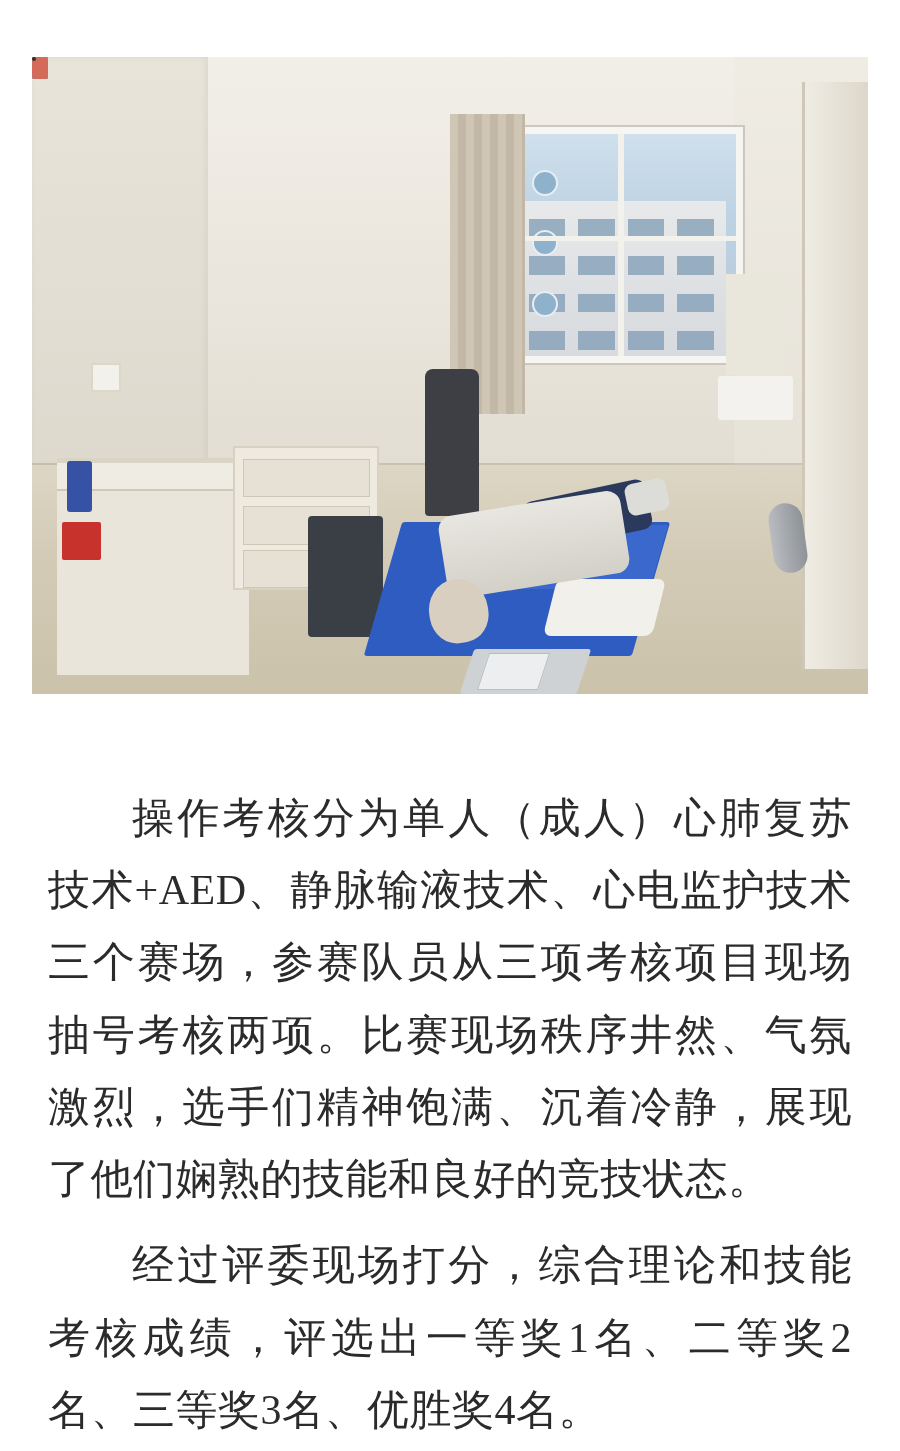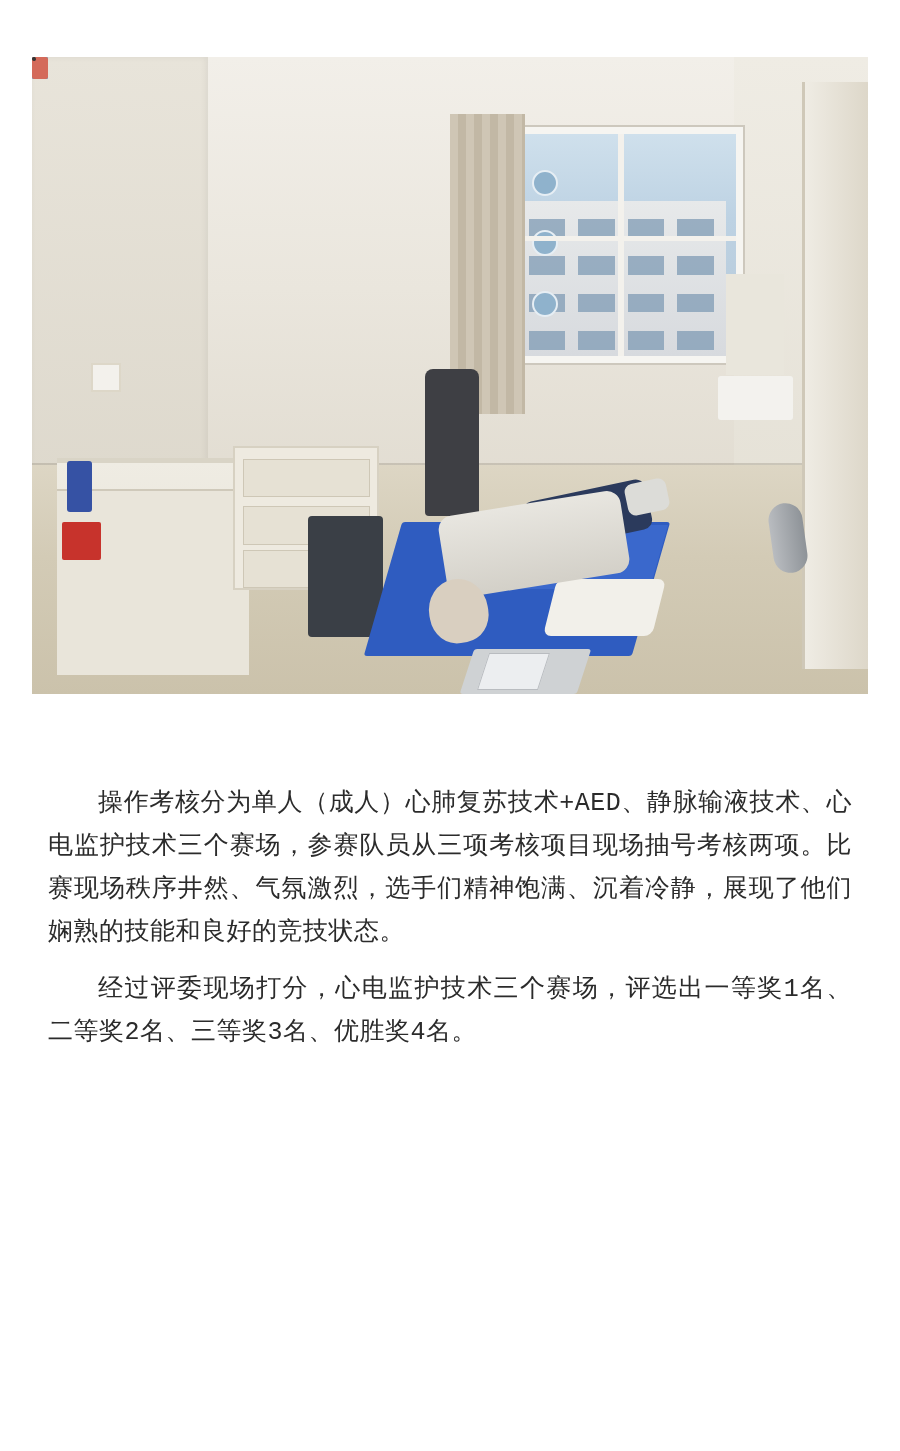--- a/index.html
+++ b/index.html
@@ -323,27 +323,27 @@
   .badge { position: absolute; width: 16px; height: 22px; background: #5fa8d8; border-radius: 2px; }
   .clipboard { position: absolute; background: #f7f7f3; border: 2px solid #c9c5ba; border-radius: 2px; }
   .nursecap { position: absolute; background: #ffffff; border-radius: 4px; box-shadow: 0 1px 2px rgba(0,0,0,.18); }
 
   
   .article {
     margin: 88px 48px 40px 48px;
     color: #2b2b2b;
   }
   .para {
-    font-size: 25px;
+    font-size: 42px;
     line-height: 1.72;
     letter-spacing: 0.5px;
     text-indent: 2em;
     margin: 0 0 14px 0;
     text-align: justify;
-    font-family: Liberation Mono, monospace;
+    font-family: Liberation Serif, serif;
     font-weight: 400;
   }
 </style>
 </head>
 <body>
 
 <div class="page">
 
   <div class="photo-wrap">
     <div class="photo">
@@ -470,16 +470,16 @@
         <div class="pants" style="left:87.8%; top:66%; width:8%; height:26%;"></div>
         <div class="shoe" style="left:87.5%; top:91%; width:4.6%; height:3%;"></div>
         <div class="shoe" style="left:91.4%; top:92.5%; width:4.6%; height:3%;"></div>
       </div>
 
     </div>
   </div>
 
   <div class="article">
     <p class="para">操作考核分为单人（成人）心肺复苏技术+AED、静脉输液技术、心电监护技术三个赛场，参赛队员从三项考核项目现场抽号考核两项。比赛现场秩序井然、气氛激烈，选手们精神饱满、沉着冷静，展现了他们娴熟的技能和良好的竞技状态。</p>
-    <p class="para">经过评委现场打分，心电监护技术三个赛场，评选出一等奖1名、二等奖2名、三等奖3名、优胜奖4名。</p>
+    <p class="para">经过评委现场打分，综合理论和技能考核成绩，评选出一等奖1名、二等奖2名、三等奖3名、优胜奖4名。</p>
   </div>
 
 </div>
 
 </body></html>

